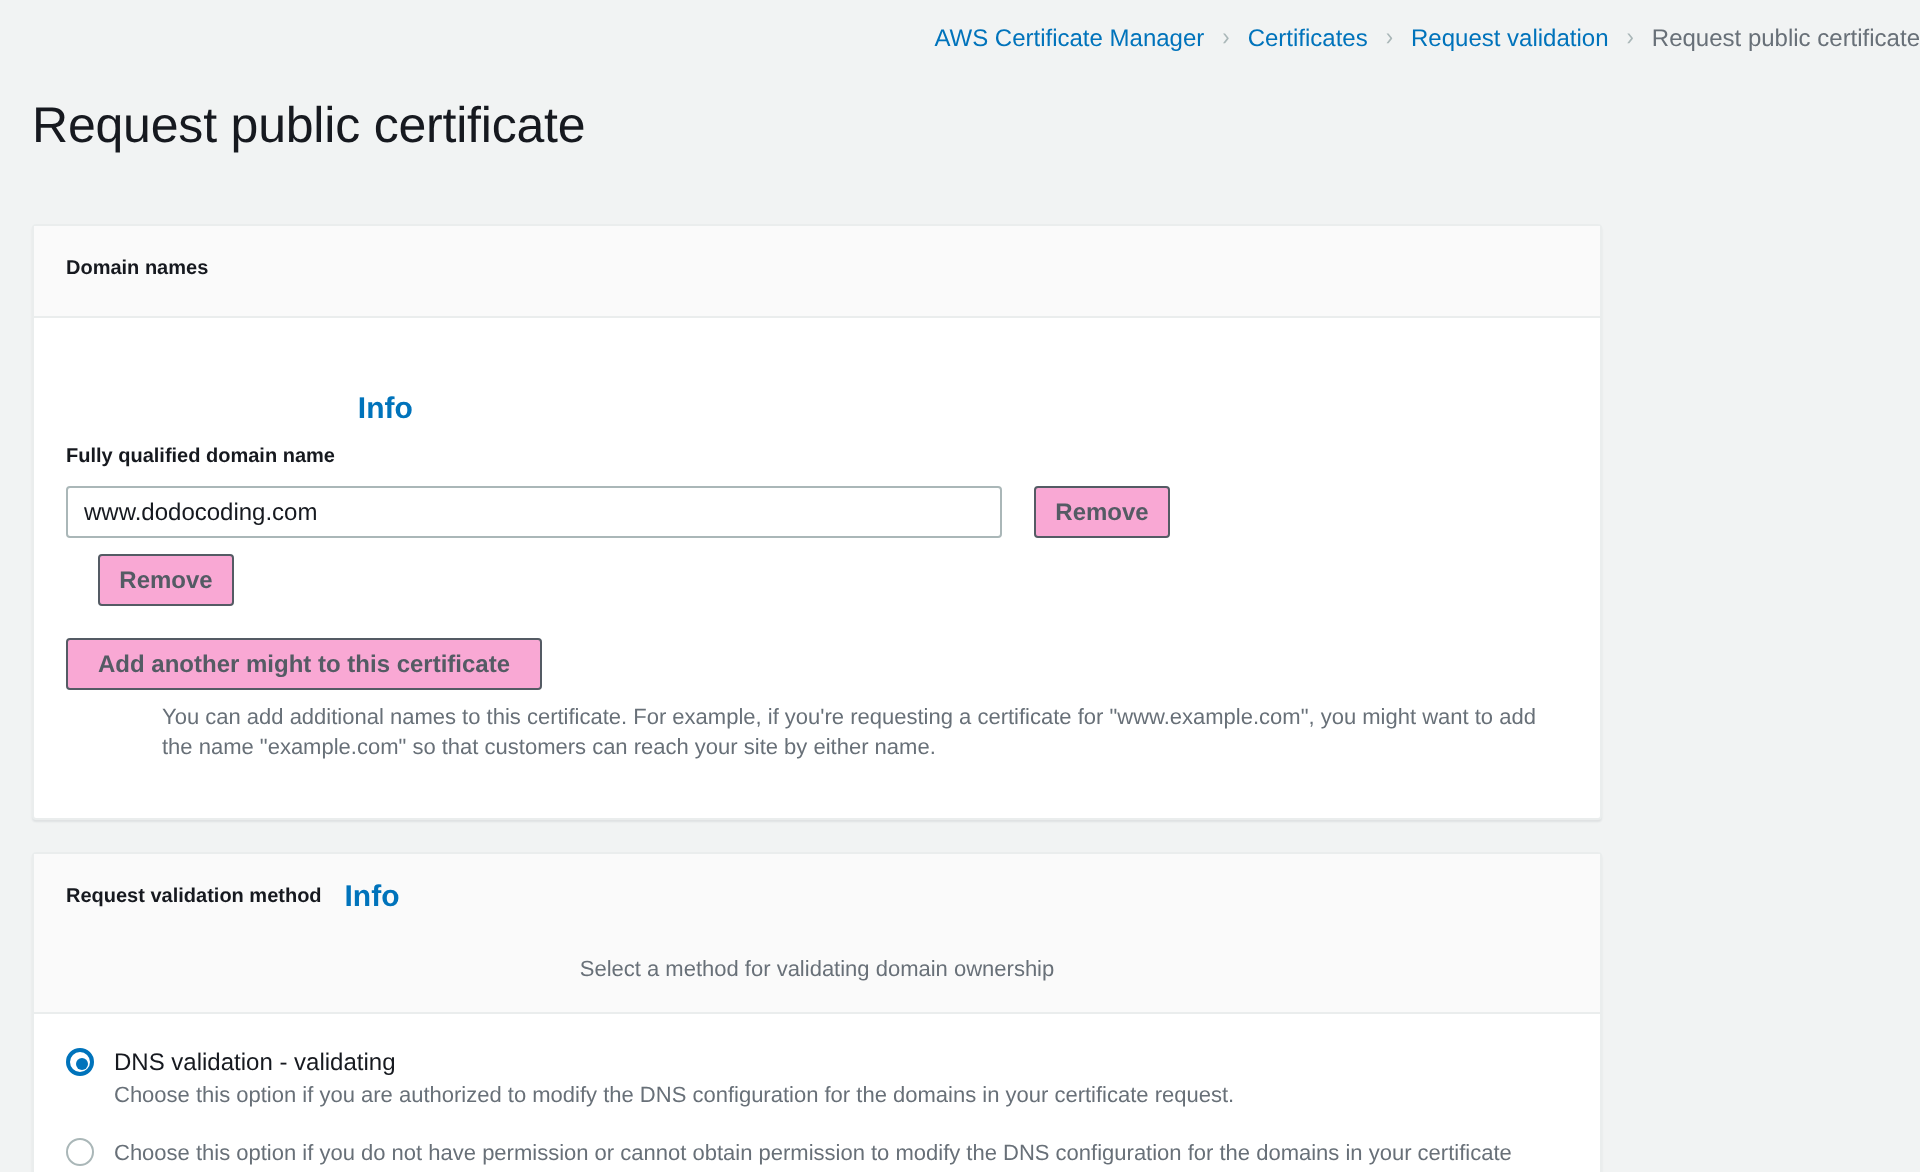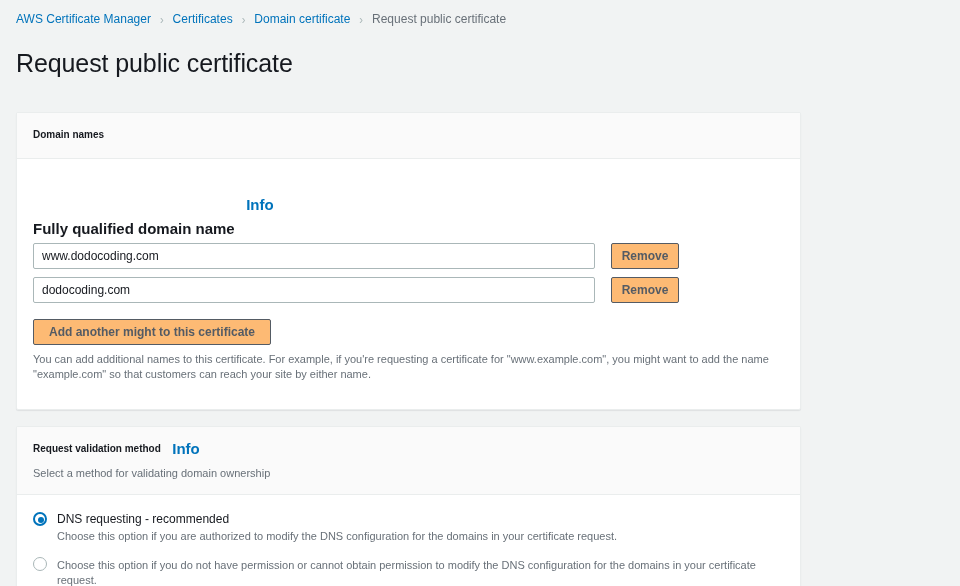--- a/index.html
+++ b/index.html
@@ -14,20 +14,21 @@
   }
 
   
   .breadcrumb {
     display: flex;
     align-items: center;
     padding: 10px 0 0 16px;
     font-size: 12px;
     line-height: 16px;
     height: 28px;
+    justify-content: flex-end;
   }
   .crumb-link {
     color: #0073bb;
     cursor: pointer;
     white-space: nowrap;
   }
   .crumb-current {
     color: #687078;
     white-space: nowrap;
   }
@@ -71,88 +72,90 @@
     font-weight: bold;
     color: #16191f;
     line-height: 20px;
     display: inline-block;
     vertical-align: middle;
   }
   .card-desc {
     font-size: 11px;
     color: #687078;
     line-height: 16px;
-    margin-top: 6px;
+    margin-top: 18px;
+    text-align: center;
   }
   .card-body { padding: 14px 16px 16px 16px; }
 
   .info-link {
     color: #0073bb;
     font-size: 15px;
     font-weight: bold;
     margin-left: 7px;
     cursor: pointer;
     vertical-align: middle;
     display: inline-block;
   }
 
   
   .field-label {
-    font-size: 15px;
+    font-size: 10px;
     font-weight: bold;
     color: #16191f;
     line-height: 16px;
     display: inline-block;
     vertical-align: middle;
     margin-top: 48px;
   }
   .label-row { margin-bottom: 6px; }
 
   .input-row {
     display: flex;
     align-items: center;
     margin-bottom: 8px;
   }
   .text-input {
-    width: 562px;
+    width: 468px;
     height: 26px;
     border: 1px solid #aab7b8;
     border-radius: 2px;
     padding: 0 8px;
     font-size: 12px;
     color: #16191f;
     font-family: "Liberation Sans", sans-serif;
     background: #fff;
     outline: none;
   }
   .text-input::placeholder { color: #879596; font-style: italic; }
 
   .btn {
     border: 1px solid #545b64;
     border-radius: 2px;
-    background: #fdba74;
+    background: #f9a8d4;
     color: #545b64;
     font-size: 12px;
     font-weight: bold;
     font-family: "Liberation Sans", sans-serif;
     height: 26px;
     padding: 0 14px;
     cursor: pointer;
     white-space: nowrap;
     line-height: 24px;
   }
   .btn-remove { margin-left: 16px; width: 68px; padding: 0; }
   .btn-add-name { margin-top: 8px; padding: 0 15px; }
 
   .help-text {
     font-size: 11px;
     color: #687078;
     line-height: 15px;
     margin-top: 7px;
     max-width: 760px;
+    margin-left: 48px;
   }
 
   
   .radio-group { padding: 2px 0 0 0; }
   .radio-item { display: flex; margin-bottom: 12px; }
   .radio-item:last-child { margin-bottom: 0; }
   .radio-mark {
     width: 14px; height: 14px;
     border-radius: 50%;
     border: 1px solid #aab7b8;
@@ -190,21 +193,21 @@
   }
 </style>
 </head>
 <body>
 
 <nav class="breadcrumb">
   <span class="crumb-link">AWS Certificate Manager</span>
   <span class="crumb-sep">›</span>
   <span class="crumb-link">Certificates</span>
   <span class="crumb-sep">›</span>
-  <span class="crumb-link">Domain certificate</span>
+  <span class="crumb-link">Request validation</span>
   <span class="crumb-sep">›</span>
   <span class="crumb-current">Request public certificate</span>
 </nav>
 
 <h1 class="page-title">Request public certificate</h1>
 
 <div class="content">
 
   <section class="card">
     <div class="card-header">
@@ -216,21 +219,20 @@
         <span class="field-label">Fully qualified domain name</span>
         <span class="info-link">Info</span>
       </div>
 
       <div class="input-row">
         <input class="text-input" type="text" value="www.dodocoding.com" style="">
         <button class="btn btn-remove">Remove</button>
       </div>
 
       <div class="input-row">
-        <input class="text-input" type="text" value="dodocoding.com" style="">
         <button class="btn btn-remove">Remove</button>
       </div>
 
       <button class="btn btn-add-name">Add another might to this certificate</button>
 
       <p class="help-text">You can add additional names to this certificate. For example, if you're requesting a certificate for "www.example.com", you might want to add the name "example.com" so that customers can reach your site by either name.</p>
     </div>
   </section>
 
   <section class="card">
@@ -238,21 +240,21 @@
       <span class="card-title">Request validation method</span>
       <span class="info-link">Info</span>
       <div class="card-desc">Select a method for validating domain ownership</div>
     </div>
     <div class="card-body">
       <div class="radio-group">
 
         <div class="radio-item">
           <span class="radio-mark checked"></span>
           <div class="radio-text">
-            <div class="radio-label">DNS requesting - recommended</div>
+            <div class="radio-label">DNS validation - validating</div>
             <div class="radio-desc">Choose this option if you are authorized to modify the DNS configuration for the domains in your certificate request.</div>
           </div>
         </div>
 
         <div class="radio-item">
           <span class="radio-mark"></span>
           <div class="radio-text">
             <div class="radio-desc">Choose this option if you do not have permission or cannot obtain permission to modify the DNS configuration for the domains in your certificate request.</div>
           </div>
         </div>

